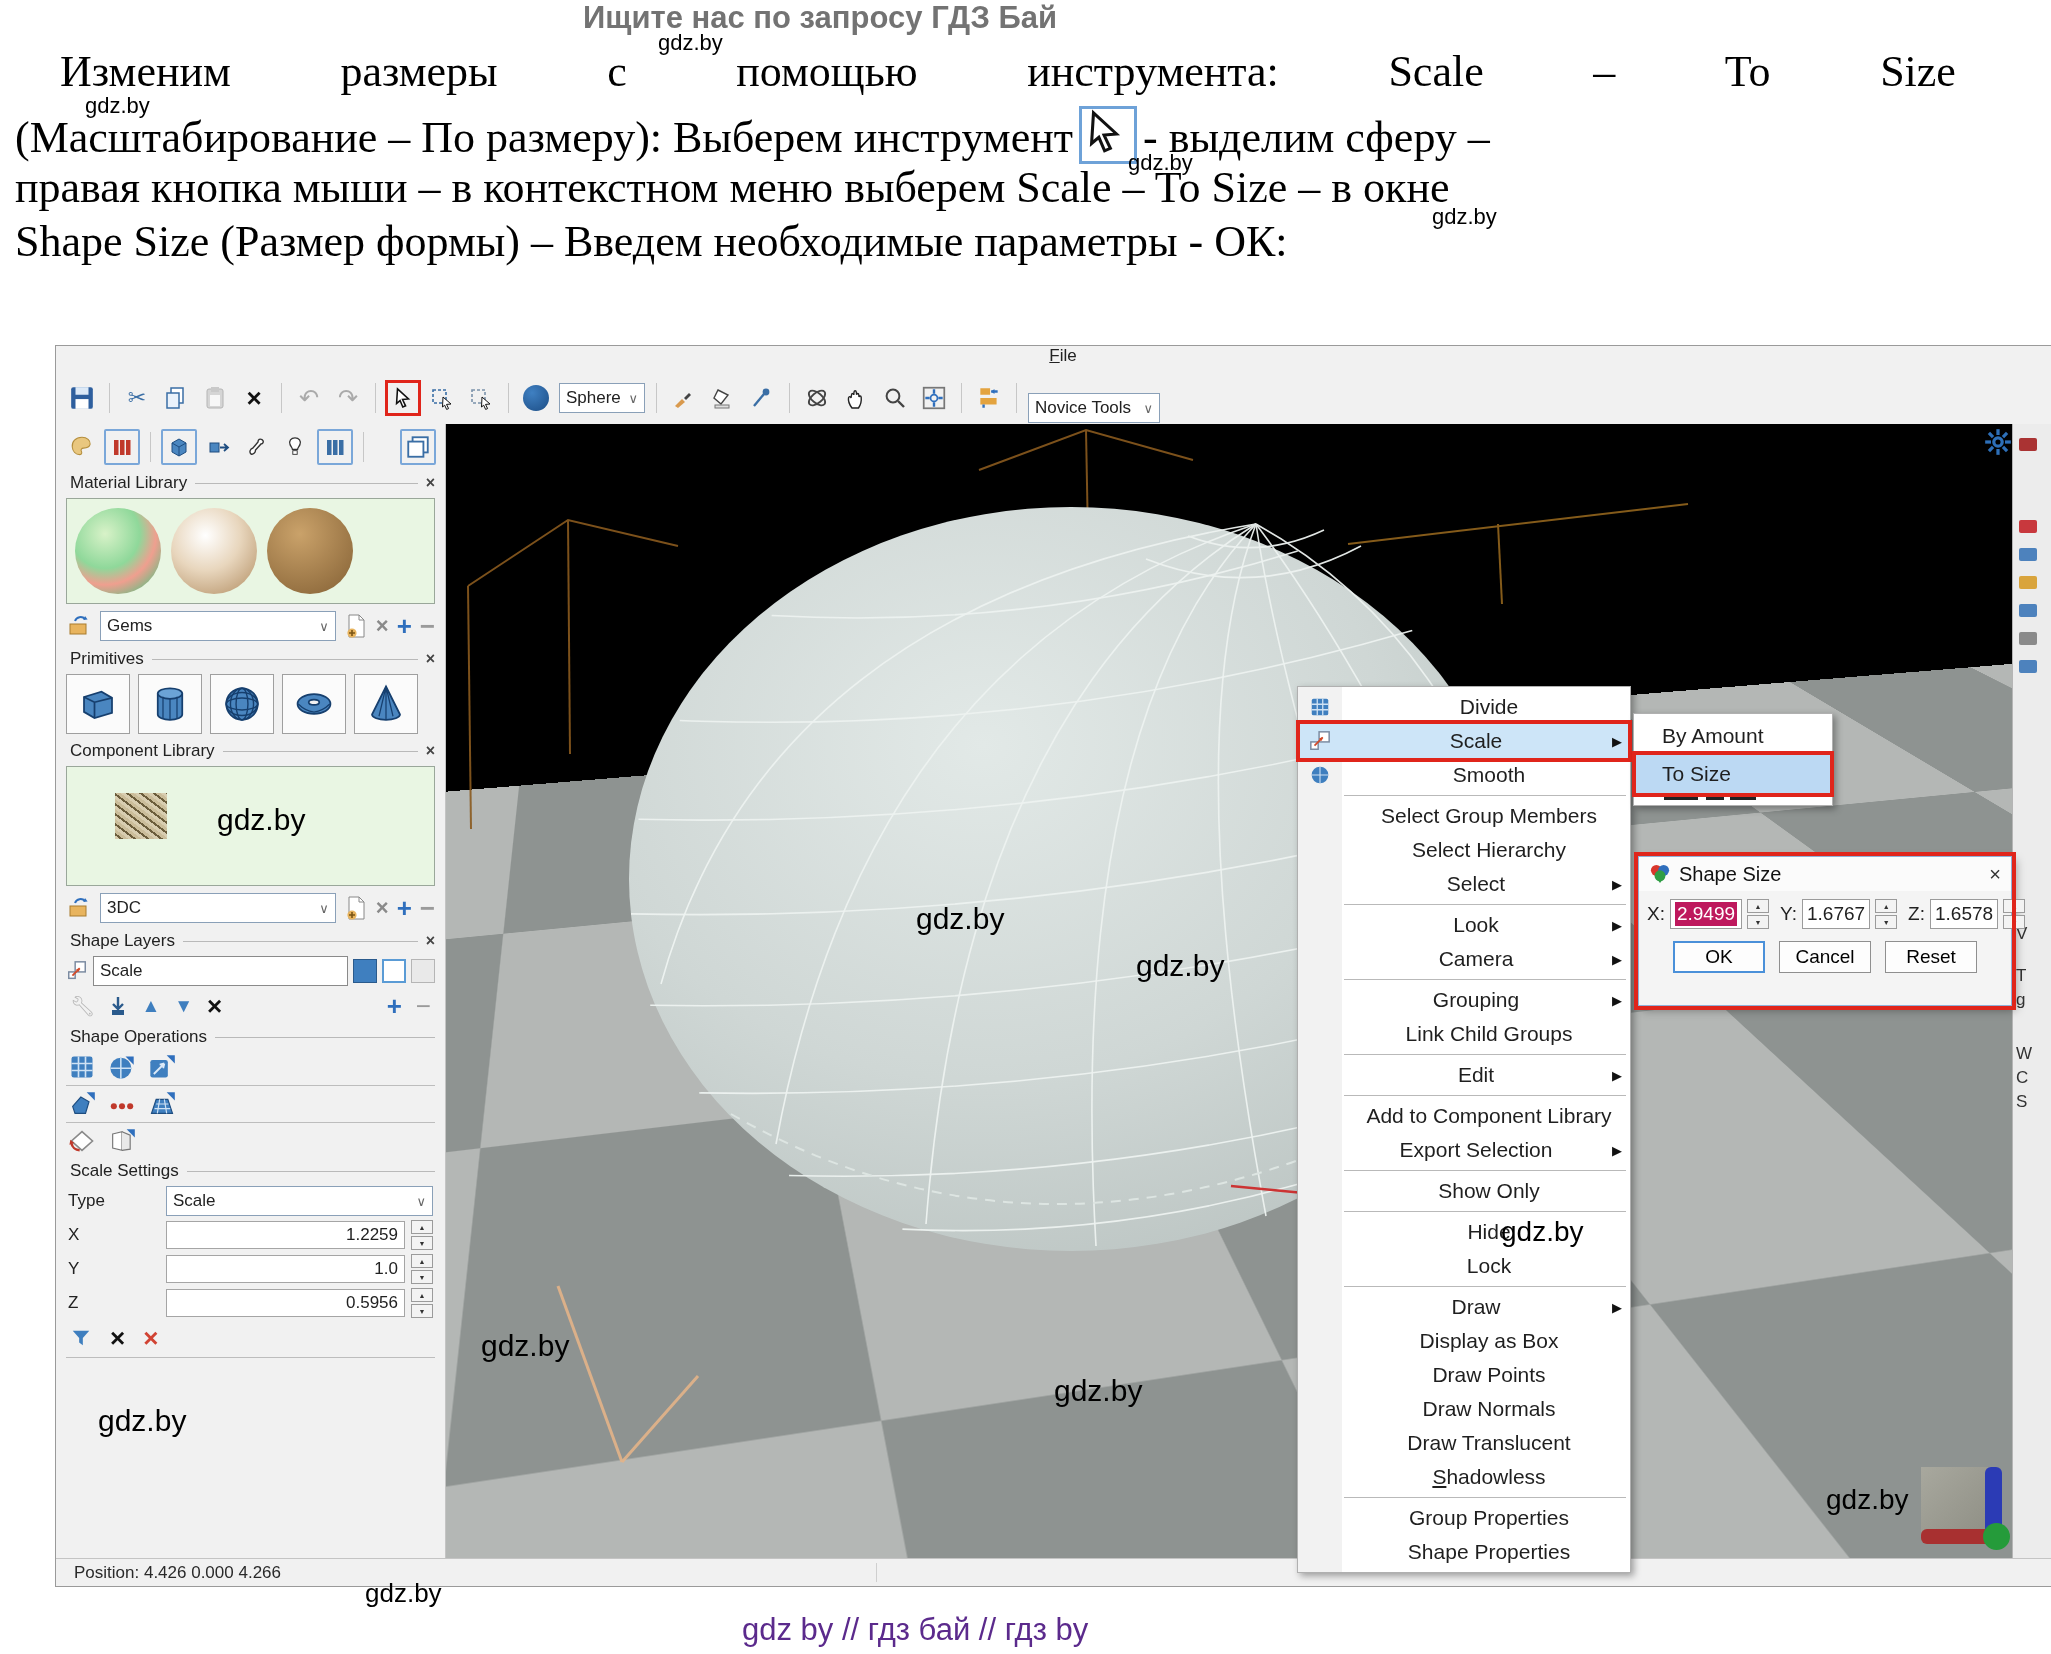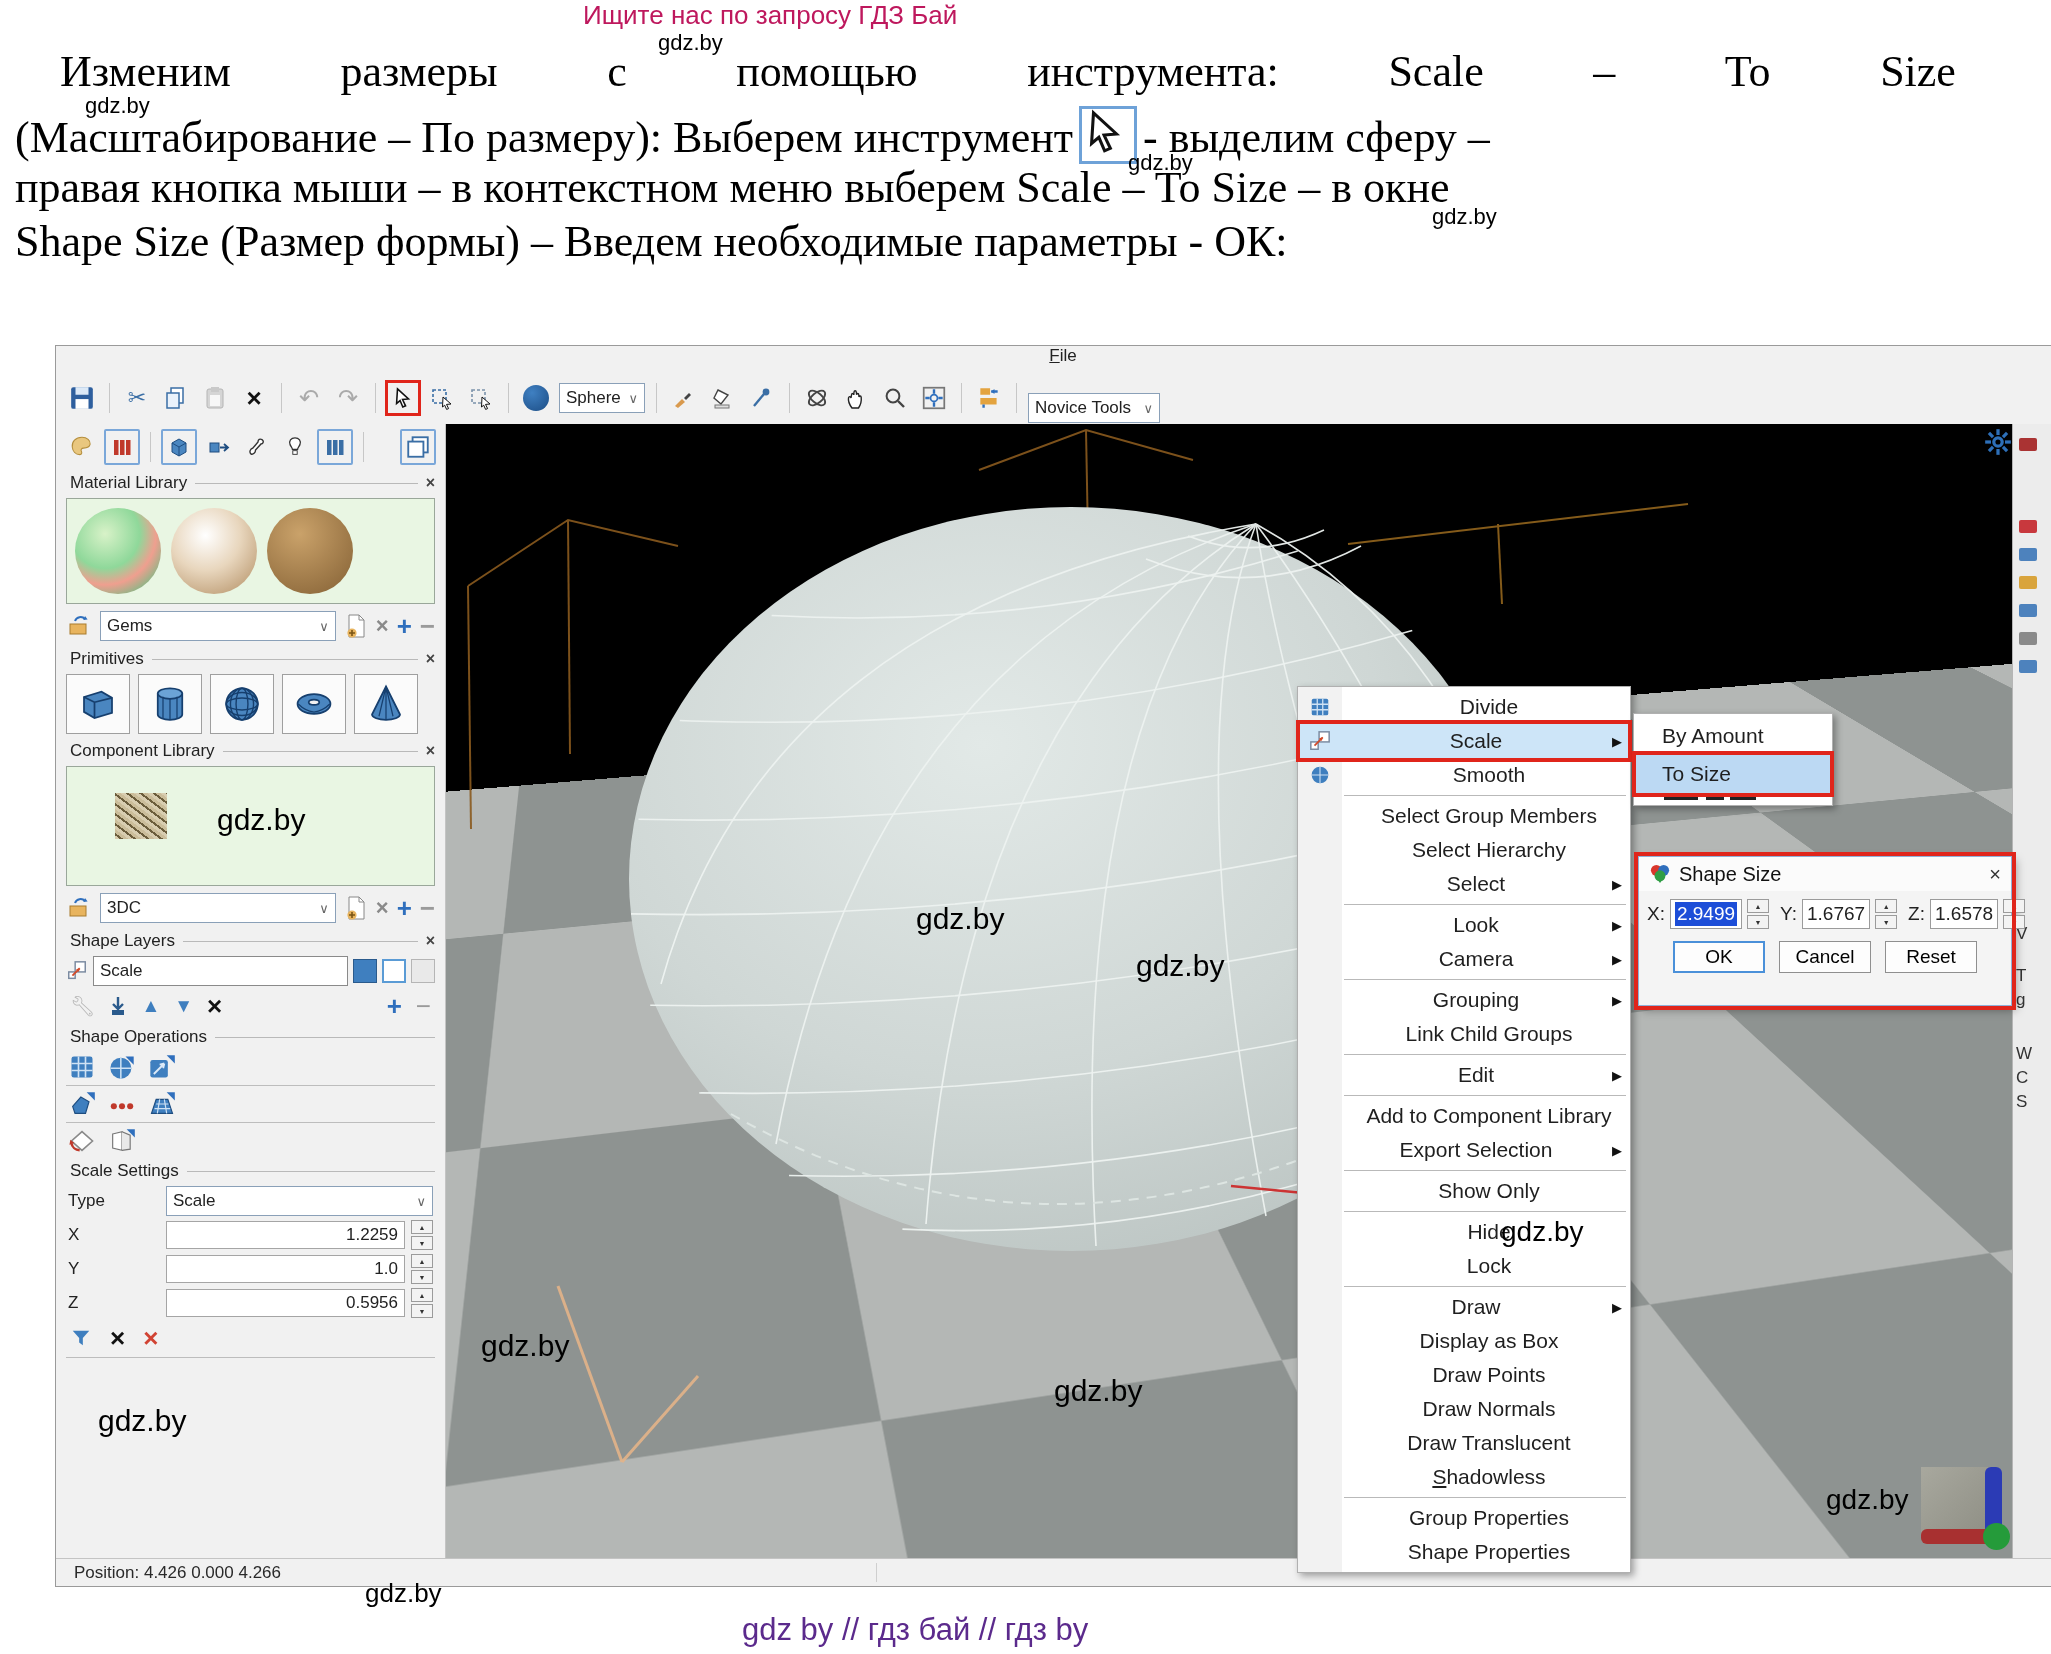--- a/index.html
+++ b/index.html
@@ -1,18 +1,18 @@
 <!DOCTYPE html>
 <html><head>
 <meta charset="utf-8">
 <style>
   html,body{margin:0;padding:0;background:#fff;}
   .page{position:relative;width:2051px;height:1654px;background:#fff;overflow:hidden;
         font-family:"Liberation Sans",sans-serif;}
-  .banner{position:absolute;left:583px;top:0px;font-size:26px;font-weight:400;color:#be185d;}
+  .banner{position:absolute;left:583px;top:0px;font-size:31px;font-weight:700;color:#737373;}
   .wm{position:absolute;color:#000;font-family:"Liberation Sans",sans-serif;}
   .para{position:absolute;font-family:"Liberation Serif",serif;font-size:44px;color:#000;white-space:nowrap;}
   .para-justify{left:60px;width:1896px;display:flex;justify-content:space-between;}
   .inline-cursor{display:inline-block;width:52px;height:52px;border:3px solid #6ea2d8;background:#fff;
         vertical-align:-12px;margin:0 6px;}
   .footer{position:absolute;left:742px;top:1612px;font-size:31px;font-weight:500;color:#5b2a8c;}
 
   
   .app{position:absolute;left:55px;top:345px;width:1996px;height:1240px;background:#f1f1f1;
        border:1px solid #9a9a9a;overflow:hidden;font-size:17px;color:#222;}
@@ -113,21 +113,21 @@
 
   
   .dialog{position:absolute;left:1582px;top:510px;width:372px;height:148px;background:#f4f4f4;
           border:1px solid #8fb0d8;outline:4px solid #e0251b;z-index:40;box-shadow:4px 4px 9px rgba(0,0,0,.35);}
   .dlg-title{display:flex;align-items:center;height:34px;padding:0 10px;gap:8px;background:#fbfbfb;}
   .dlg-title .t{flex:1;font-size:20px;color:#111;}
   .dlg-title .x{font-size:20px;color:#333;}
   .dlg-fields{display:flex;align-items:center;gap:5px;padding:8px 8px 0 8px;font-size:19px;}
   .dfield{height:30px;background:#fff;border:1px solid #9b9b9b;display:flex;align-items:center;
           padding:0 4px;box-sizing:border-box;}
-  .dsel{background:#1d4ed8;color:#fff;padding:1px 2px;}
+  .dsel{background:#be185d;color:#fff;padding:1px 2px;}
   .dlg-btns{display:flex;justify-content:center;gap:14px;margin-top:12px;}
   .dbtn{min-width:92px;height:32px;background:#fdfdfd;border:1px solid #8f8f8f;border-radius:0;
         font-size:19px;display:flex;align-items:center;justify-content:center;}
   .dbtn.focus{border:2px solid #4a90d9;}
 
   svg{display:block;}
 </style>
 </head>
 <body>
 

